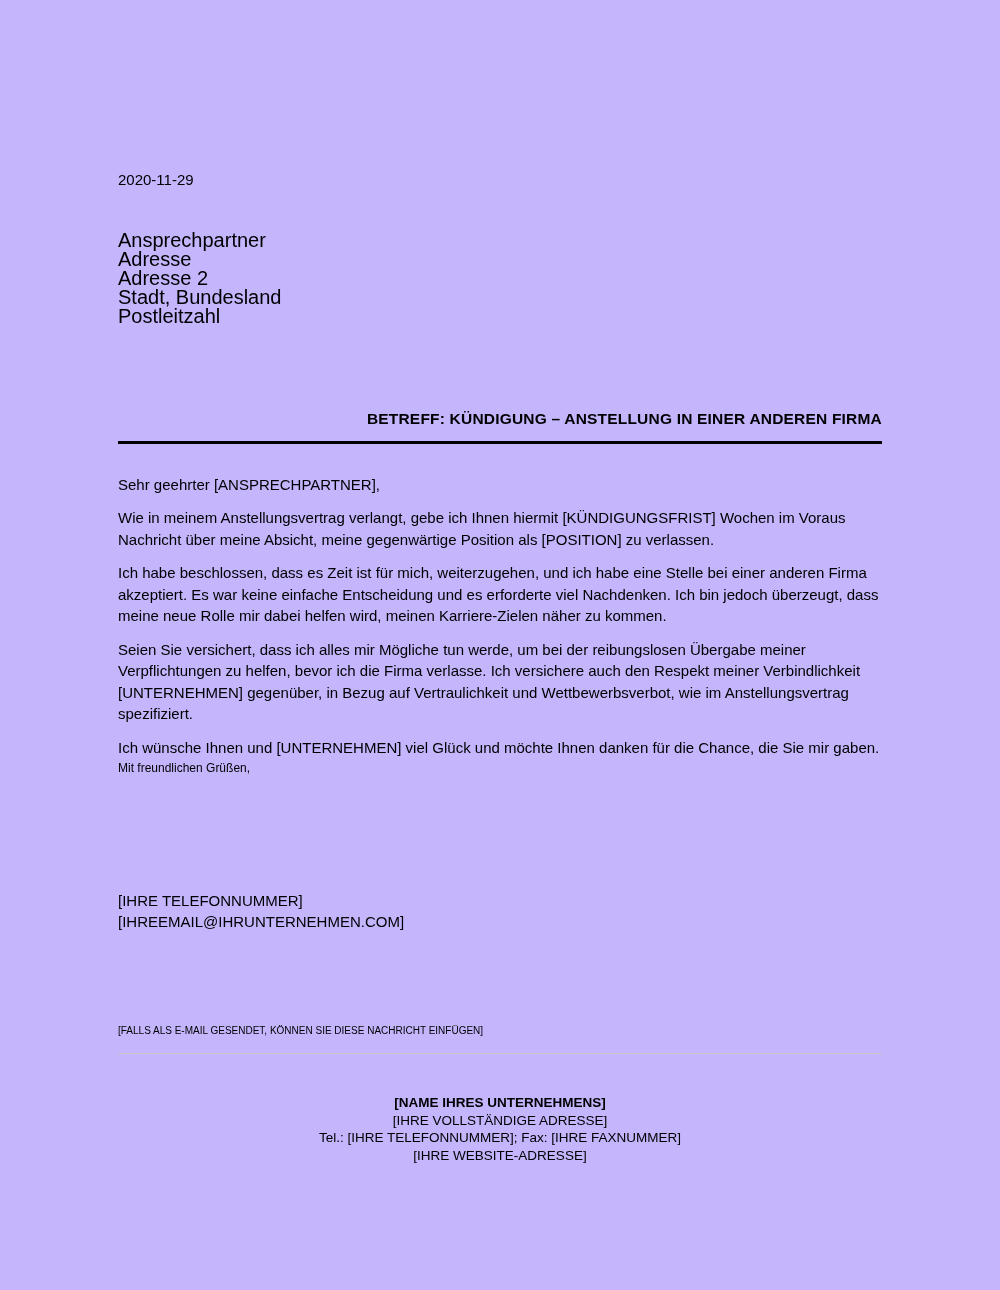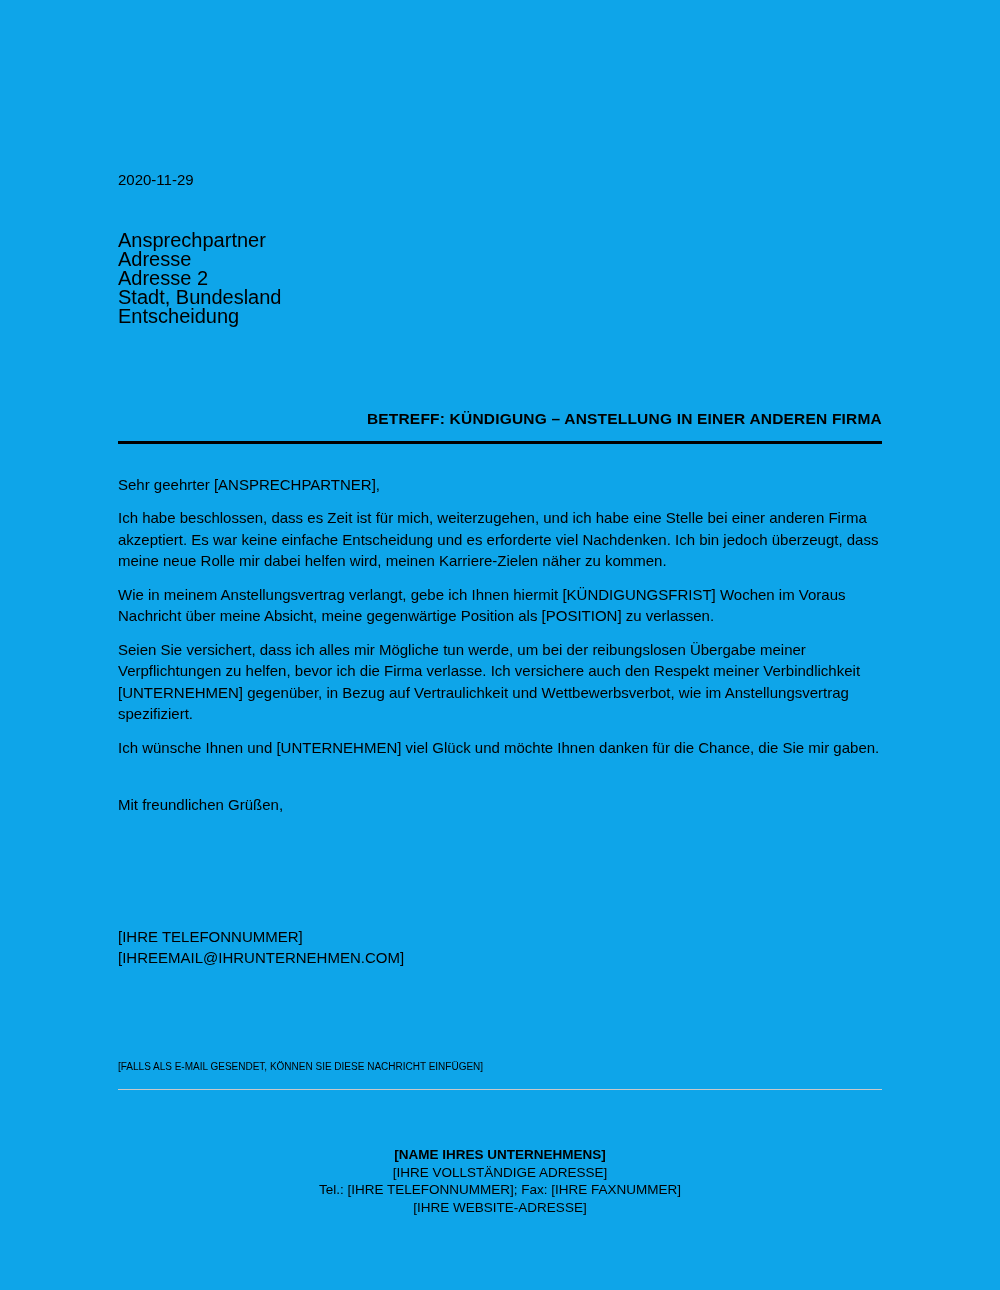--- a/index.html
+++ b/index.html
@@ -5,21 +5,21 @@
   * { margin: 0; padding: 0; box-sizing: border-box; }
   html, body {
     background: #ffffff;
     font-family: "Liberation Sans", "DejaVu Sans", sans-serif;
     color: #000000;
   }
   .page {
     width: 1000px;
     min-height: 1290px;
     margin: 0 auto;
-    background: #0ea5e9;
+    background: #c4b5fd;
     padding: 170px 118px 30px 118px;
     position: relative;
   }
   .date {
     font-size: 15px;
     line-height: 19px;
   }
   .recipient {
     margin-top: 42px;
     font-size: 20px;
@@ -38,69 +38,68 @@
     margin-top: 30px;
     font-size: 15px;
     line-height: 21px;
   }
   .para {
     margin-top: 12px;
     font-size: 15px;
     line-height: 21.5px;
   }
   .closing {
-    margin-top: 36px;
-    font-size: 15px;
+    font-size: 12px;
     line-height: 21px;
   }
   .signature {
     margin-top: 112px;
     font-size: 15px;
     line-height: 20.5px;
   }
   .email-note {
     margin-top: 88px;
     font-size: 10px;
     line-height: 21px;
   }
   .rule {
     border: none;
     border-top: 1px solid #c9c9c9;
     margin-top: 12px;
     width: 100%;
   }
   .footer {
-    margin-top: 56px;
+    margin-top: 40px;
     text-align: center;
     font-size: 13.5px;
     line-height: 17.5px;
   }
   .footer .company { font-weight: bold; }
 </style>
 </head>
 <body>
 
 <div class="page">
 
   <div class="date">2020-11-29</div>
 
   <div class="recipient">
     <div>Ansprechpartner</div>
     <div>Adresse</div>
     <div>Adresse 2</div>
     <div>Stadt, Bundesland</div>
-    <div>Entscheidung</div>
+    <div>Postleitzahl</div>
   </div>
 
   <div class="subject">BETREFF: KÜNDIGUNG – ANSTELLUNG IN EINER ANDEREN FIRMA</div>
 
   <p class="salutation">Sehr geehrter [ANSPRECHPARTNER],</p>
 
+  <p class="para">Wie in meinem Anstellungsvertrag verlangt, gebe ich Ihnen hiermit [KÜNDIGUNGSFRIST] Wochen im Voraus Nachricht über meine Absicht, meine gegenwärtige Position als [POSITION] zu verlassen.</p>
   <p class="para">Ich habe beschlossen, dass es Zeit ist für mich, weiterzugehen, und ich habe eine Stelle bei einer anderen Firma akzeptiert. Es war keine einfache Entscheidung und es erforderte viel Nachdenken. Ich bin jedoch überzeugt, dass meine neue Rolle mir dabei helfen wird, meinen Karriere-Zielen näher zu kommen.</p>
-  <p class="para">Wie in meinem Anstellungsvertrag verlangt, gebe ich Ihnen hiermit [KÜNDIGUNGSFRIST] Wochen im Voraus Nachricht über meine Absicht, meine gegenwärtige Position als [POSITION] zu verlassen.</p>
   <p class="para">Seien Sie versichert, dass ich alles mir Mögliche tun werde, um bei der reibungslosen Übergabe meiner Verpflichtungen zu helfen, bevor ich die Firma verlasse. Ich versichere auch den Respekt meiner Verbindlichkeit [UNTERNEHMEN] gegenüber, in Bezug auf Vertraulichkeit und Wettbewerbsverbot, wie im Anstellungsvertrag spezifiziert.</p>
   <p class="para">Ich wünsche Ihnen und [UNTERNEHMEN] viel Glück und möchte Ihnen danken für die Chance, die Sie mir gaben.</p>
 
   <p class="closing">Mit freundlichen Grüßen,</p>
 
   <div class="signature">
     <div>[IHRE TELEFONNUMMER]</div>
     <div>[IHREEMAIL@IHRUNTERNEHMEN.COM]</div>
   </div>
 

